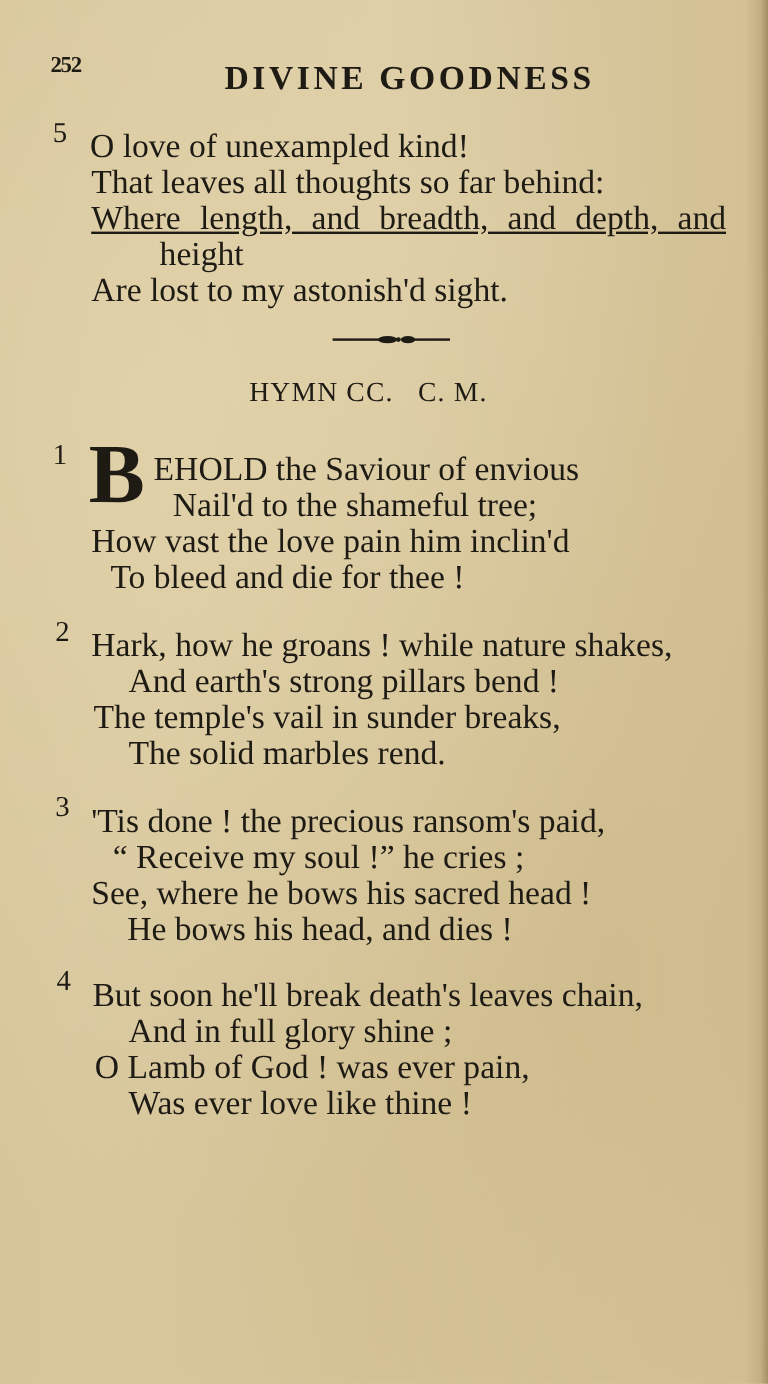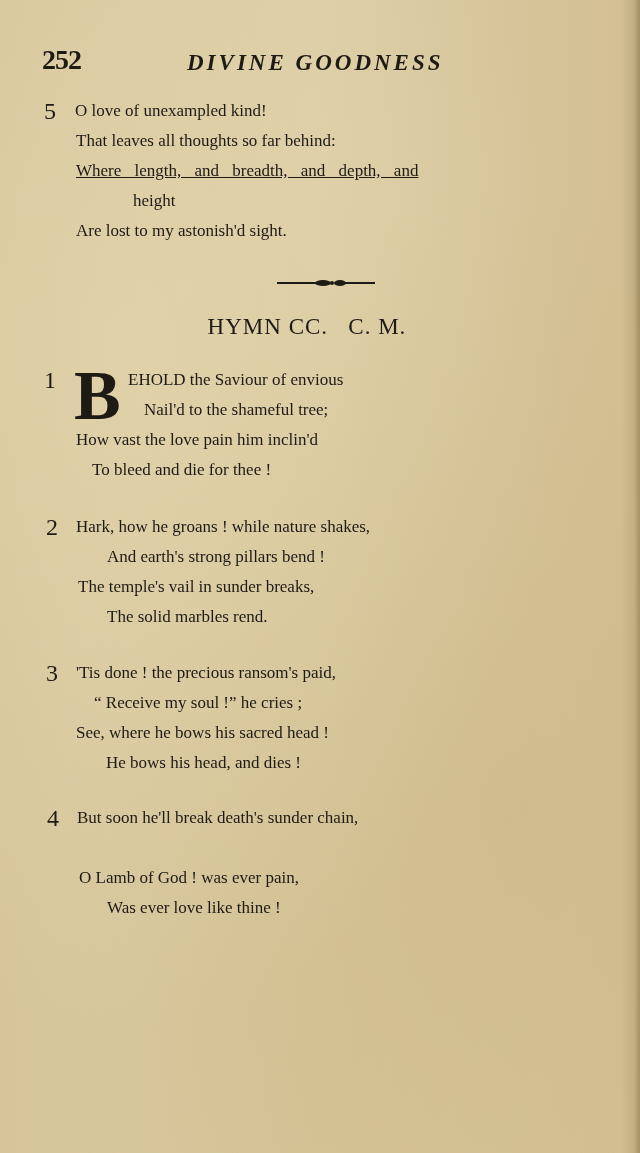--- a/index.html
+++ b/index.html
@@ -10,23 +10,23 @@
         radial-gradient(ellipse at 20% 30%, rgba(230,215,175,0.6), transparent 60%),
         radial-gradient(ellipse at 80% 70%, rgba(200,180,130,0.45), transparent 55%),
         radial-gradient(ellipse at 50% 95%, rgba(205,185,135,0.5), transparent 60%),
         linear-gradient(90deg, #d6c59b 0%, #dccda6 50%, #d3c094 97%, #b8a67a 100%);
       font-family: "Liberation Serif", "DejaVu Serif", serif;
       color: #1e1a14;
       position: relative;
     }
     .page { position: absolute; left: 0; top: 0; width: 640px; height: 1153px; }
     .header { position: absolute; top: 44px; left: 42px; width: 460px; height: 40px; }
-    .page-number { position: absolute; left: 0; top: 0; font-size: 28px; font-weight: bold; letter-spacing: -1px; }
-    .running-title { position: absolute; left: 145px; top: 6px; font-size: 23px; letter-spacing: 3px; font-weight: bold; font-style: italic; }
-    .line { position: absolute; font-size: 17px; white-space: nowrap; line-height: 28px; }
+    .page-number { position: absolute; left: 0; top: 0; font-size: 19px; font-weight: bold; letter-spacing: -1px; }
+    .running-title { position: absolute; left: 145px; top: 6px; font-size: 28px; letter-spacing: 3px; font-weight: bold; }
+    .line { position: absolute; font-size: 28px; white-space: nowrap; line-height: 28px; margin-top: 12px; }
     .verse-num { position: absolute; font-size: 24px; line-height: 28px; }
     .ornament { position: absolute; left: 277px; top: 279px; width: 98px; height: 8px; }
     .hymn-title { position: absolute; top: 314px; left: 0; width: 598px; text-align: center; font-size: 23px; letter-spacing: 1px; padding-left: 16px; box-sizing: border-box; }
     .dropcap { position: absolute; left: 74px; top: 365px; font-size: 70px; line-height: 62px; font-weight: bold; }
     .edge { position: absolute; right: 0; top: 0; width: 6px; height: 1153px; background: linear-gradient(90deg, rgba(120,100,60,0), rgba(120,100,60,0.35)); }
   </style>
 </head>
 <body>
 
 <div class="page">
@@ -65,18 +65,19 @@
   <span class="line" style="left:78px; top:573px;">The temple's vail in sunder breaks,</span>
   <span class="line" style="left:107px; top:603px;">The solid marbles rend.</span>
 
   <span class="verse-num" style="left:46px; top:659px;">3</span>
   <span class="line" style="left:76px; top:659px;">'Tis done ! the precious ransom's paid,</span>
   <span class="line" style="left:94px; top:689px;">“ Receive my soul !” he cries ;</span>
   <span class="line" style="left:76px; top:719px;">See, where he bows his sacred head !</span>
   <span class="line" style="left:106px; top:749px;">He bows his head, and dies !</span>
 
   <span class="verse-num" style="left:47px; top:804px;">4</span>
-  <span class="line" style="left:77px; top:804px;">But soon he'll break death's sunder chain,</span>
+  <span class="line" style="left:77px; top:804px;">But soon he'll break death's leaves chain,</span>
+  <span class="line" style="left:107px; top:834px;">And in full glory shine ;</span>
   <span class="line" style="left:79px; top:864px;">O Lamb of God ! was ever pain,</span>
   <span class="line" style="left:107px; top:894px;">Was ever love like thine !</span>
 
   <div class="edge"></div>
 </div>
 
 </body></html>

